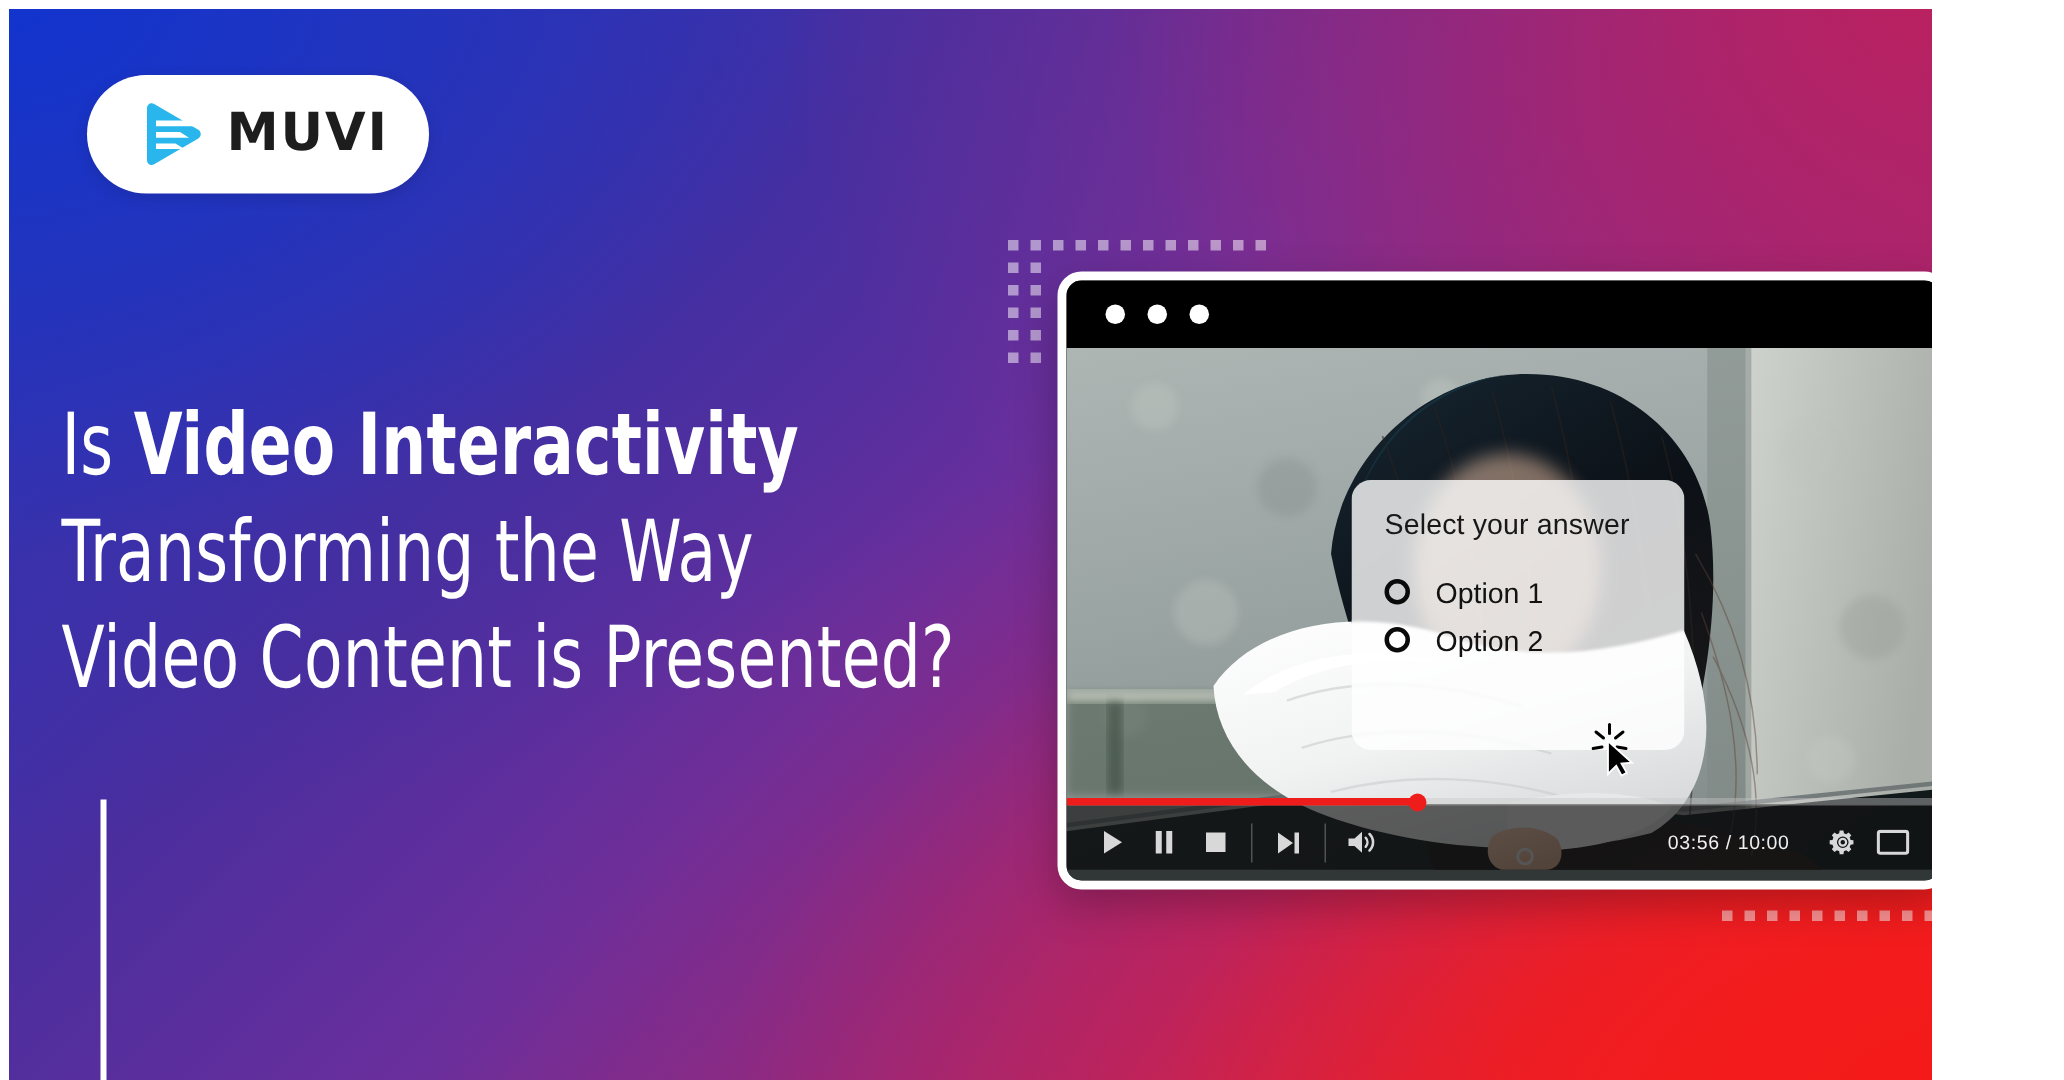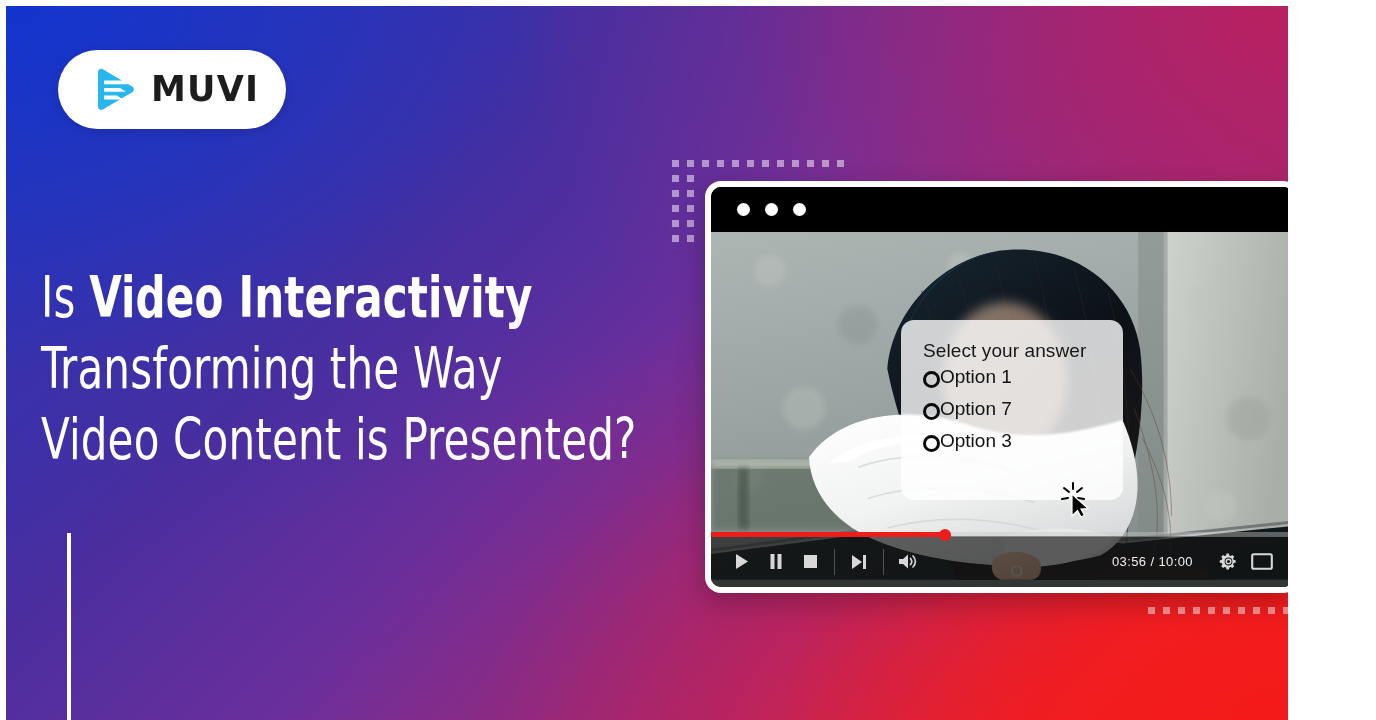--- a/index.html
+++ b/index.html
@@ -146,26 +146,26 @@
     border-radius: 13px;
     padding: 20px 0 0 22px;
     backdrop-filter: blur(1px);
   }
   #quiz-title {
     font-family: "Liberation Sans", "DejaVu Sans", sans-serif;
     font-size: 19px;
     font-weight: 400;
     color: #181818;
     letter-spacing: 0.1px;
-    margin-bottom: 4px;
+    margin-bottom: 24px;
   }
   .quiz-option {
     display: flex;
-    align-items: flex-end;
-    gap: 0;
+    align-items: flex-start;
+    gap: 17px;
     margin-bottom: 10px;
   }
   .radio-ring {
     width: 17px; height: 17px;
     border: 3.4px solid #0a0a0a;
     border-radius: 50%;
     flex: 0 0 auto;
   }
   .quiz-option-label {
     font-family: "Liberation Sans", "DejaVu Sans", sans-serif;
@@ -396,25 +396,21 @@
 
       <div id="quiz-panel">
         <div id="quiz-title">Select your answer</div>
 
         <div class="quiz-option">
           <span class="radio-ring"></span>
           <span class="quiz-option-label">Option 1</span>
         </div>
         <div class="quiz-option">
           <span class="radio-ring"></span>
-          <span class="quiz-option-label">Option 7</span>
-        </div>
-        <div class="quiz-option">
-          <span class="radio-ring"></span>
-          <span class="quiz-option-label">Option 3</span>
+          <span class="quiz-option-label">Option 2</span>
         </div>
       </div>
 
       <svg id="click-cursor" viewBox="0 0 34 38">
         <g stroke="#000000" stroke-width="2" stroke-linecap="round">
           <line x1="12" y1="3" x2="12" y2="9"></line>
           <line x1="3" y1="8" x2="8" y2="12"></line>
           <line x1="21" y1="8" x2="16" y2="12"></line>
           <line x1="1" y1="19" x2="7" y2="18"></line>
           <line x1="23" y1="19" x2="17" y2="18"></line>

